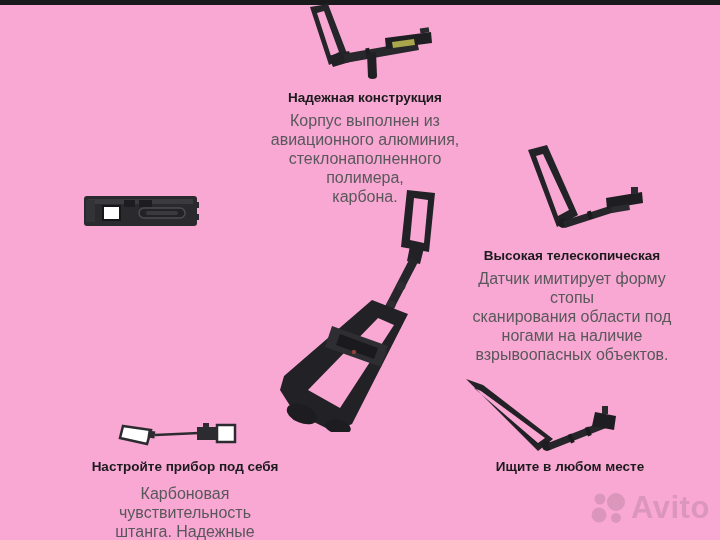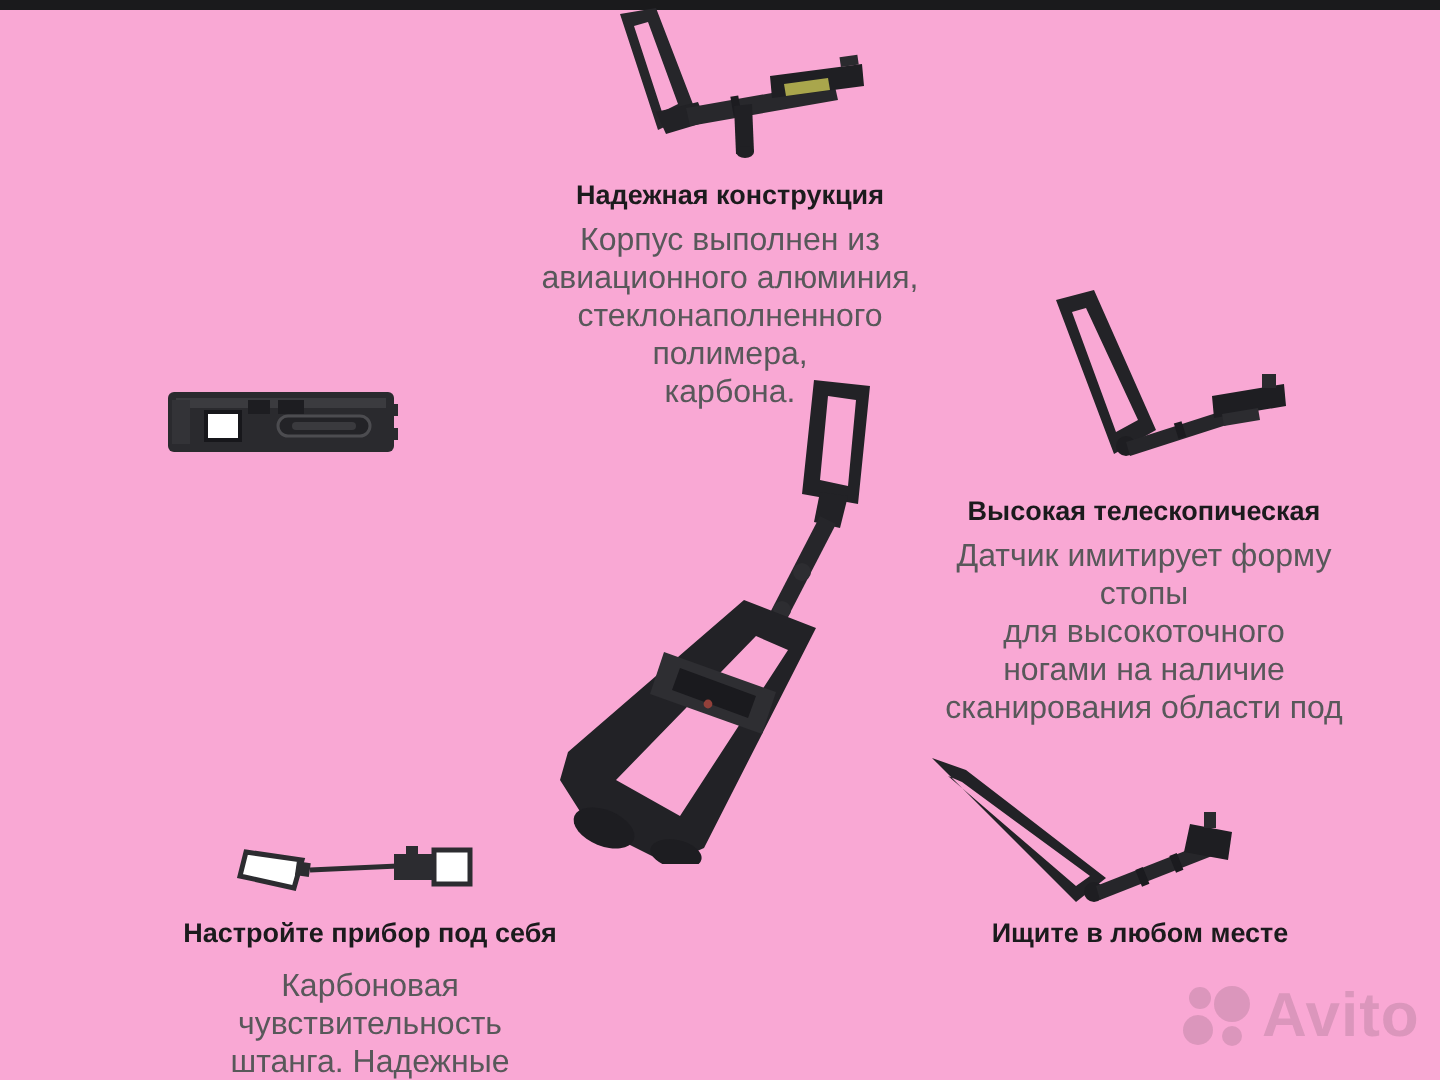--- a/index.html
+++ b/index.html
@@ -81,23 +81,23 @@
       <polygon points="113,55 149,49 150,60 114,66" fill="#1e1e22"></polygon>
       <polygon points="118,64 136,61 137,67 119,70" fill="#2c2c30"></polygon>
       <rect x="138" y="44" width="7" height="7" fill="#2a2a2e"></rect>
     </svg>
   </div>
 
   <div class="feature" style="left:461px;top:246px;width:222px;">
     <div class="f-title">Высокая телескопическая</div>
     <div class="f-body">
       <div class="f-line">Датчик имитирует форму стопы</div>
-      <div class="f-line">для высокоточного</div>
+      <div class="f-line">сканирования области под</div>
       <div class="f-line">ногами на наличие</div>
-      <div class="f-line">сканирования области под</div>
+      <div class="f-line">взрывоопасных объектов.</div>
     </div>
   </div>
 
   <div class="device" style="left:274px;top:184px;width:186px;height:248px;">
     <svg viewBox="0 0 186 248">
       <path fill-rule="evenodd" fill="#222226" d="M133,6 L161,9 L155,68 L127,63 Z M140,14 L154,16 L150,59 L136,56 Z"></path>
       <polygon points="136,62 150,64 146,80 133,77" fill="#222226"></polygon>
       <polygon points="136,74 144,78 114,136 106,132" fill="#26262a"></polygon>
       <circle cx="127" cy="102" r="4.5" fill="#2d2d31"></circle>
       <circle cx="117" cy="121" r="4.5" fill="#2d2d31"></circle>

